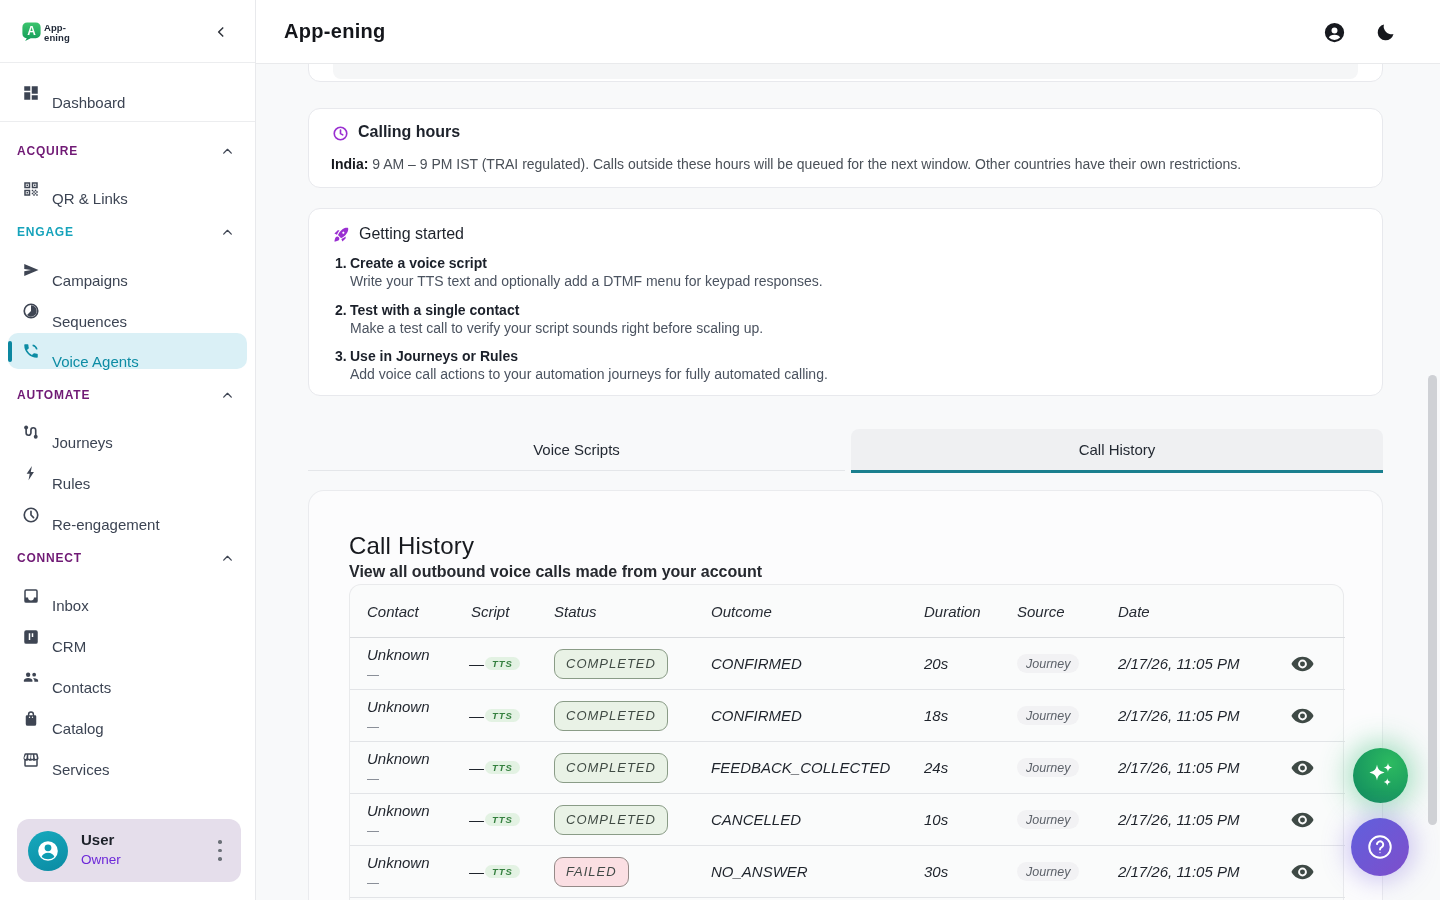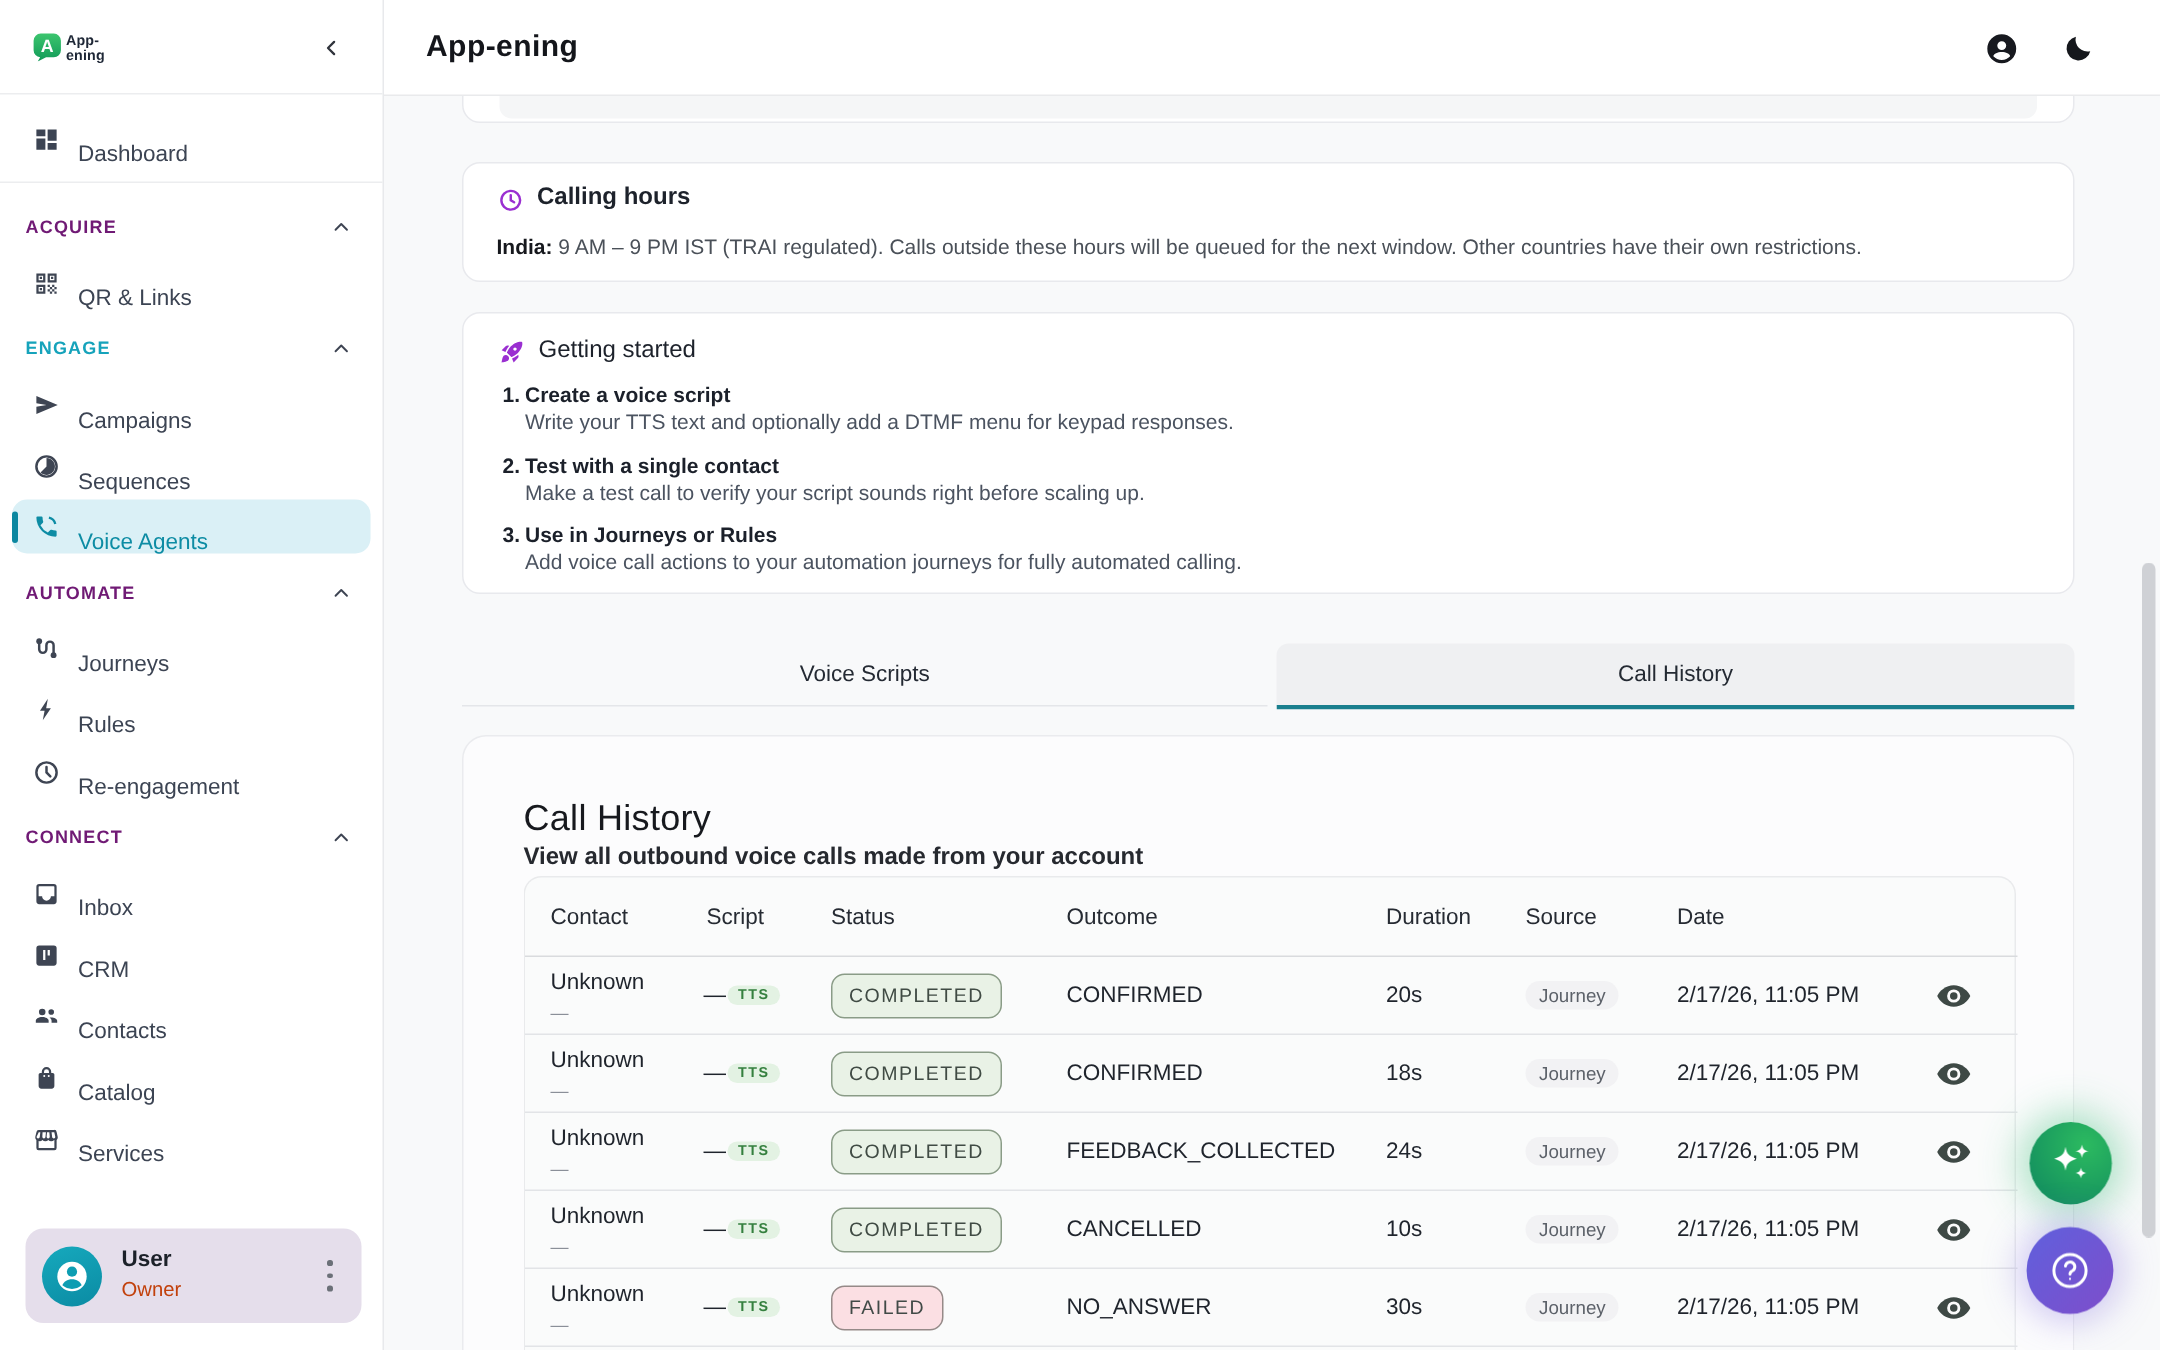--- a/index.html
+++ b/index.html
@@ -19,21 +19,21 @@
 .sec-label span { position:absolute; left:17px; font-size:12px; font-weight:bold; letter-spacing:.8px; color:#701a75; }
 .sec-label.teal span { color:#16a3bb; }
 .sec-label svg { position:absolute; left:221px; top:9px; }
 .active-item { position:absolute; left:8px; right:9px; top:2px; bottom:3px; background:#daf0f6; border-radius:10px; }
 .active-bar { position:absolute; left:8px; top:10px; width:4px; height:21px; border-radius:3px; background:#0c87a0; }
 .nav-item.sel .nlabel { color:#0d8ca4; }
 
 .user-card { position:absolute; left:17px; top:819px; width:224px; height:63px; background:#e5deeb; border-radius:12px; }
 .user-card .avatar { position:absolute; left:11px; top:11.5px; width:40px; height:40px; border-radius:50%; background:linear-gradient(160deg,#16a9bd,#0b8ba3); }
 .user-card .uname { position:absolute; left:64px; top:12px; font-size:15px; font-weight:bold; color:#1c2129; }
-.user-card .urole { position:absolute; left:64px; top:33px; font-size:13.5px; color:#c2410c; }
+.user-card .urole { position:absolute; left:64px; top:33px; font-size:13.5px; color:#6d28d9; }
 .user-card .dots { position:absolute; left:201px; top:21px; width:4px; }
 .user-card .dots i { display:block; width:3.5px; height:3.5px; border-radius:50%; background:#6b7078; margin-bottom:5px; }
 
 
 .topbar { position:fixed; left:256px; top:0; width:1184px; height:64px; background:#fff; border-bottom:1px solid #e9eaec; z-index:20; }
 .topbar h1 { position:absolute; left:28px; top:20px; font-size:20px; font-weight:bold; color:#14161b; letter-spacing:.3px; }
 .tb-user { position:absolute; left:1068px; top:21.5px; }
 .tb-moon { position:absolute; left:1120px; top:21.5px; }
 
 
@@ -50,21 +50,21 @@
 
 .tabs { position:absolute; left:308px; top:429px; width:1075px; height:44px; }
 .tab { position:absolute; top:0; height:41px; display:flex; align-items:center; justify-content:center; font-size:15px; font-weight:500; color:#242a33; }
 .tab.inactive { left:0; width:537px; border-bottom:1px solid #e4e6e9; height:42px; }
 .tab.active { left:543px; width:532px; background:#eff0f2; border-bottom:3px solid #1a7f8e; height:44px; border-radius:8px 8px 0 0; }
 
 
 .panel { position:absolute; left:308px; top:490px; width:1075px; height:440px; background:#fcfcfd; border:1px solid #eaebee; border-radius:16px 16px 0 0; border-bottom:none; }
 .panel h2 { position:absolute; left:40px; top:531px; font-size:24px; font-weight:400; color:#17191e; letter-spacing:.2px; }
 .panel .sub { position:absolute; left:40px; top:561px; font-size:16px; font-weight:bold; color:#26292f; }
-.tablebox { position:absolute; left:40px; top:93px; width:995px; height:317px; background:#fafbfb; border:1px solid #e9eaec; border-bottom:none; border-radius:12px 12px 0 0; }
+.tablebox { position:absolute; left:40px; top:93px; width:995px; height:317px; background:#fafbfb; border:1px solid #e9eaec; border-bottom:none; border-radius:12px 12px 0 0;font-style:italic; }
 .trow { position:absolute; left:0; width:995px; }
 .cell { position:absolute; top:0; height:100%; display:flex; align-items:center; }
 .th { font-size:15px; font-weight:500; color:#262b33; }
 .td { font-size:15px; color:#1f242c; }
 .c1 { left:17px; } .c2 { left:121px; } .c3 { left:204px; } .c4 { left:361px; }
 .c5 { left:574px; } .c6 { left:667px; } .c7 { left:768px; } .c8 { left:941px; }
 .pill-status { display:inline-flex; align-items:center; justify-content:center; height:30px; padding:0 11px; border-radius:9px; font-size:13px; letter-spacing:1px; color:#404b44; }
 .pill-ok { background:#e9f2e6; border:1px solid #8a9c87; }
 .pill-fail { background:#fbdfe3; border:1px solid #958a88; color:#414a47; }
 .pill-tts { display:inline-flex; align-items:center; height:13px; padding:0 7px; border-radius:7px; background:#e3f2e3; color:#35803f; font-size:9.5px; font-weight:bold; letter-spacing:1px; margin-left:2px; }

